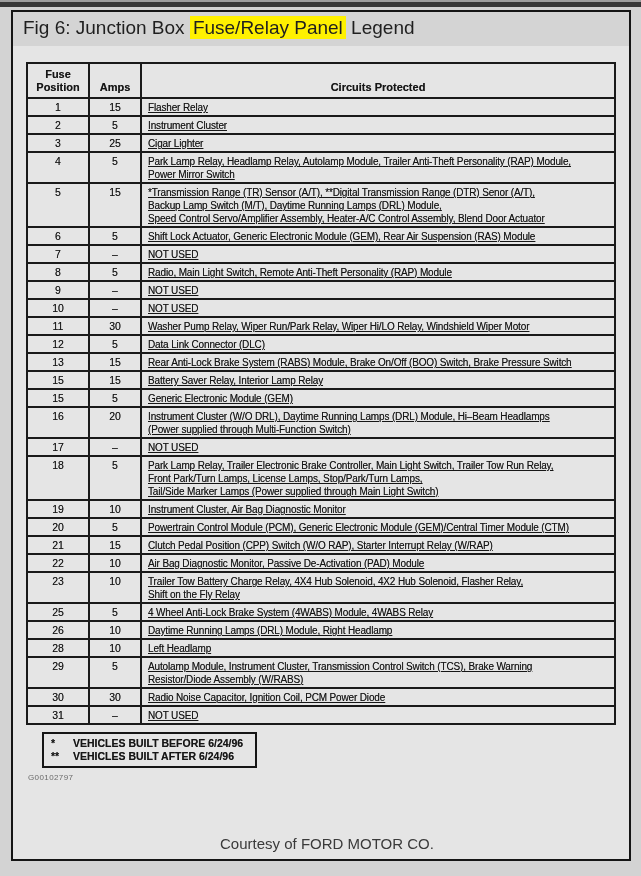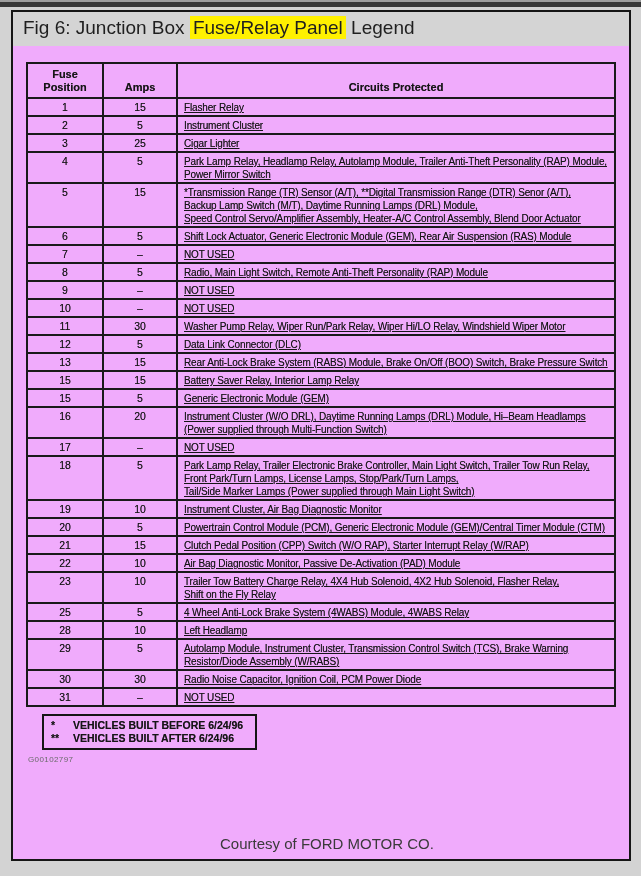--- a/index.html
+++ b/index.html
@@ -13,21 +13,21 @@
   .topbar {
     position: absolute; top: 0; left: 0; right: 0;
     height: 7px;
     background: #383838;
     border-top: 2px solid #9e9e9e;
   }
   .page {
     position: absolute;
     left: 11px; top: 10px;
     width: 620px; height: 851px;
-    background: #f0abfc;
+    background: #e5e5e5;
     border: 2px solid #151515;
   }
   .titlebar {
     background: #d4d4d4;
     height: 34px;
     padding: 5px 10px;
     font-size: 19px;
     color: #1f1f1f;
     white-space: pre;
   }
@@ -44,22 +44,22 @@
     border: 2px solid #1a1a1a;
     overflow: hidden;
   }
   table.fuse-table th {
     font-size: 11px;
     line-height: 13px;
     vertical-align: bottom;
     text-align: center;
     padding: 4px 2px 3px 2px;
   }
-  th.col-pos, td.col-pos { width: 76px; }
-  th.col-amps, td.col-amps { width: 74px; }
+  th.col-pos, td.col-pos { width: 62px; }
+  th.col-amps, td.col-amps { width: 52px; }
   td.col-pos, td.col-amps {
     text-align: center;
     vertical-align: top;
     font-size: 10.5px;
     line-height: 13px;
     padding: 2px 2px 1px 2px;
   }
   td.col-circ {
     font-size: 10px;
     line-height: 13px;
@@ -308,20 +308,27 @@
 
 
   <tr>
     <td class="col-pos">25</td>
     <td class="col-amps">5</td>
     <td class="col-circ">
               <div class="circ-line">4 Wheel Anti-Lock Brake System (4WABS) Module, 4WABS Relay</div>
             </td>
   </tr>
 
+  <tr>
+    <td class="col-pos">26</td>
+    <td class="col-amps">10</td>
+    <td class="col-circ">
+              <div class="circ-line">Daytime Running Lamps (DRL) Module, Right Headlamp</div>
+            </td>
+  </tr>
 
 
   <tr>
     <td class="col-pos">28</td>
     <td class="col-amps">10</td>
     <td class="col-circ">
               <div class="circ-line">Left Headlamp</div>
             </td>
   </tr>
 

